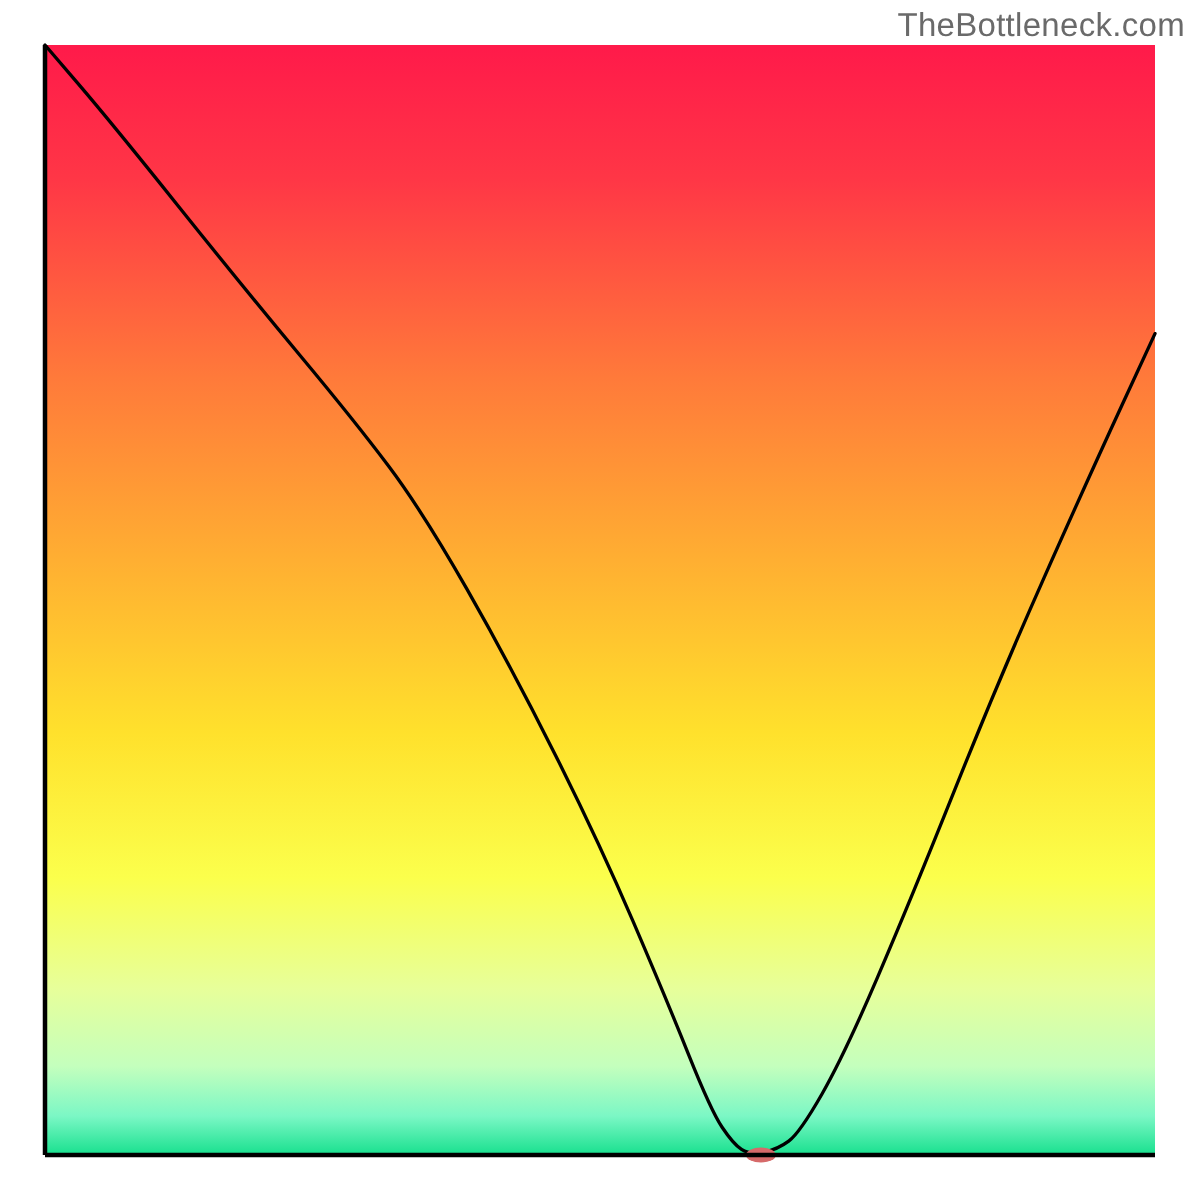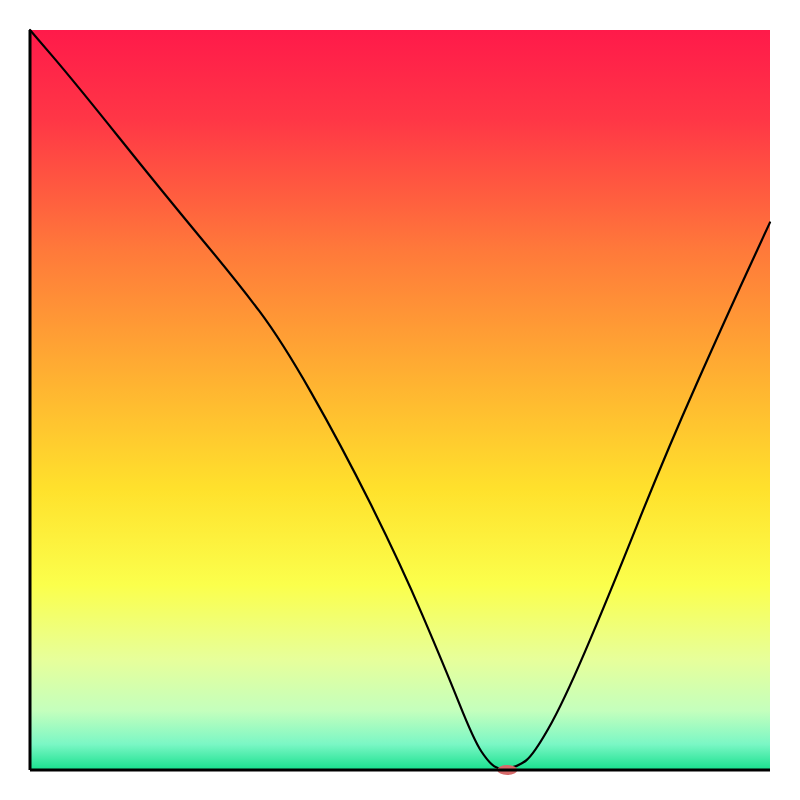--- a/index.html
+++ b/index.html
@@ -31,20 +31,21 @@
     top: 0;
     left: 0;
     width: 800px;
     height: 800px;
   }
 </style>
 </head>
 <body>
 
 <div class="chart-container">
+  <div class="watermark">TheBottleneck.com</div>
 
   <svg class="chart-svg" viewBox="0 0 800 800" preserveAspectRatio="none">
     <defs>
       <linearGradient id="bgGrad" x1="0" y1="0" x2="0" y2="1">
           <stop offset="0.00%" stop-color="#ff1a4a"></stop>
           <stop offset="12.00%" stop-color="#ff3646"></stop>
           <stop offset="30.00%" stop-color="#ff7a3a"></stop>
           <stop offset="48.00%" stop-color="#ffb431"></stop>
           <stop offset="62.00%" stop-color="#ffe12c"></stop>
           <stop offset="75.00%" stop-color="#fbff4c"></stop>

